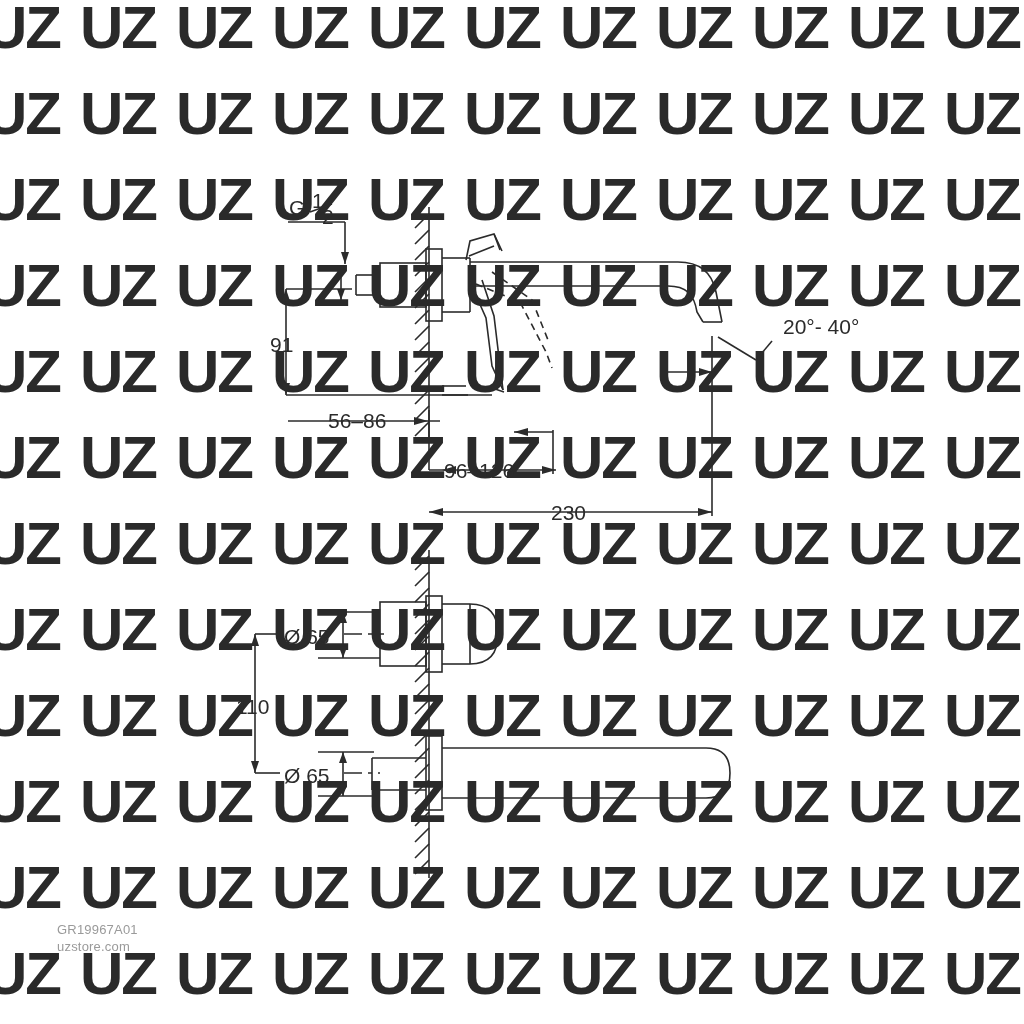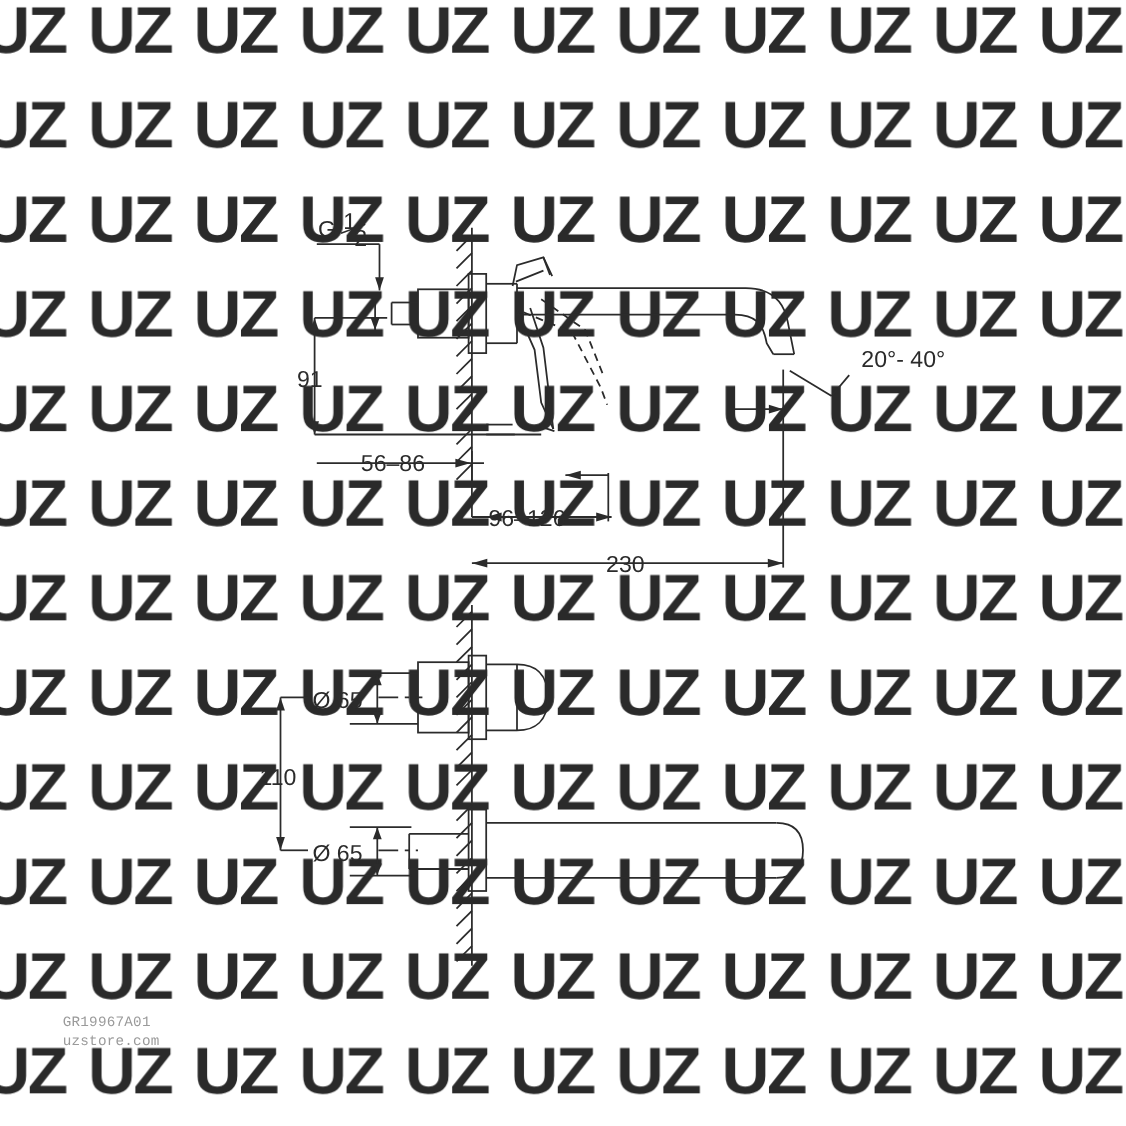--- a/index.html
+++ b/index.html
@@ -30,21 +30,21 @@
   .wm-layer { z-index: 1; }
   .draw-layer { z-index: 2; }
   .footer {
     position: absolute;
     left: 57px;
     top: 921px;
     z-index: 3;
     font-size: 13px;
     line-height: 17px;
     color: #9a9a9a;
-    font-family: Liberation Mono, monospace;
+    font-family: Liberation Sans, sans-serif;
     letter-spacing: 0.2px;
   }
   .footer div { white-space: nowrap; }
   text {
     font-family: "Liberation Sans", sans-serif;
     fill: #2a2a2a;
   }
   .dim-text {
     font-size: 21px;
     fill: #2b2b2b;

